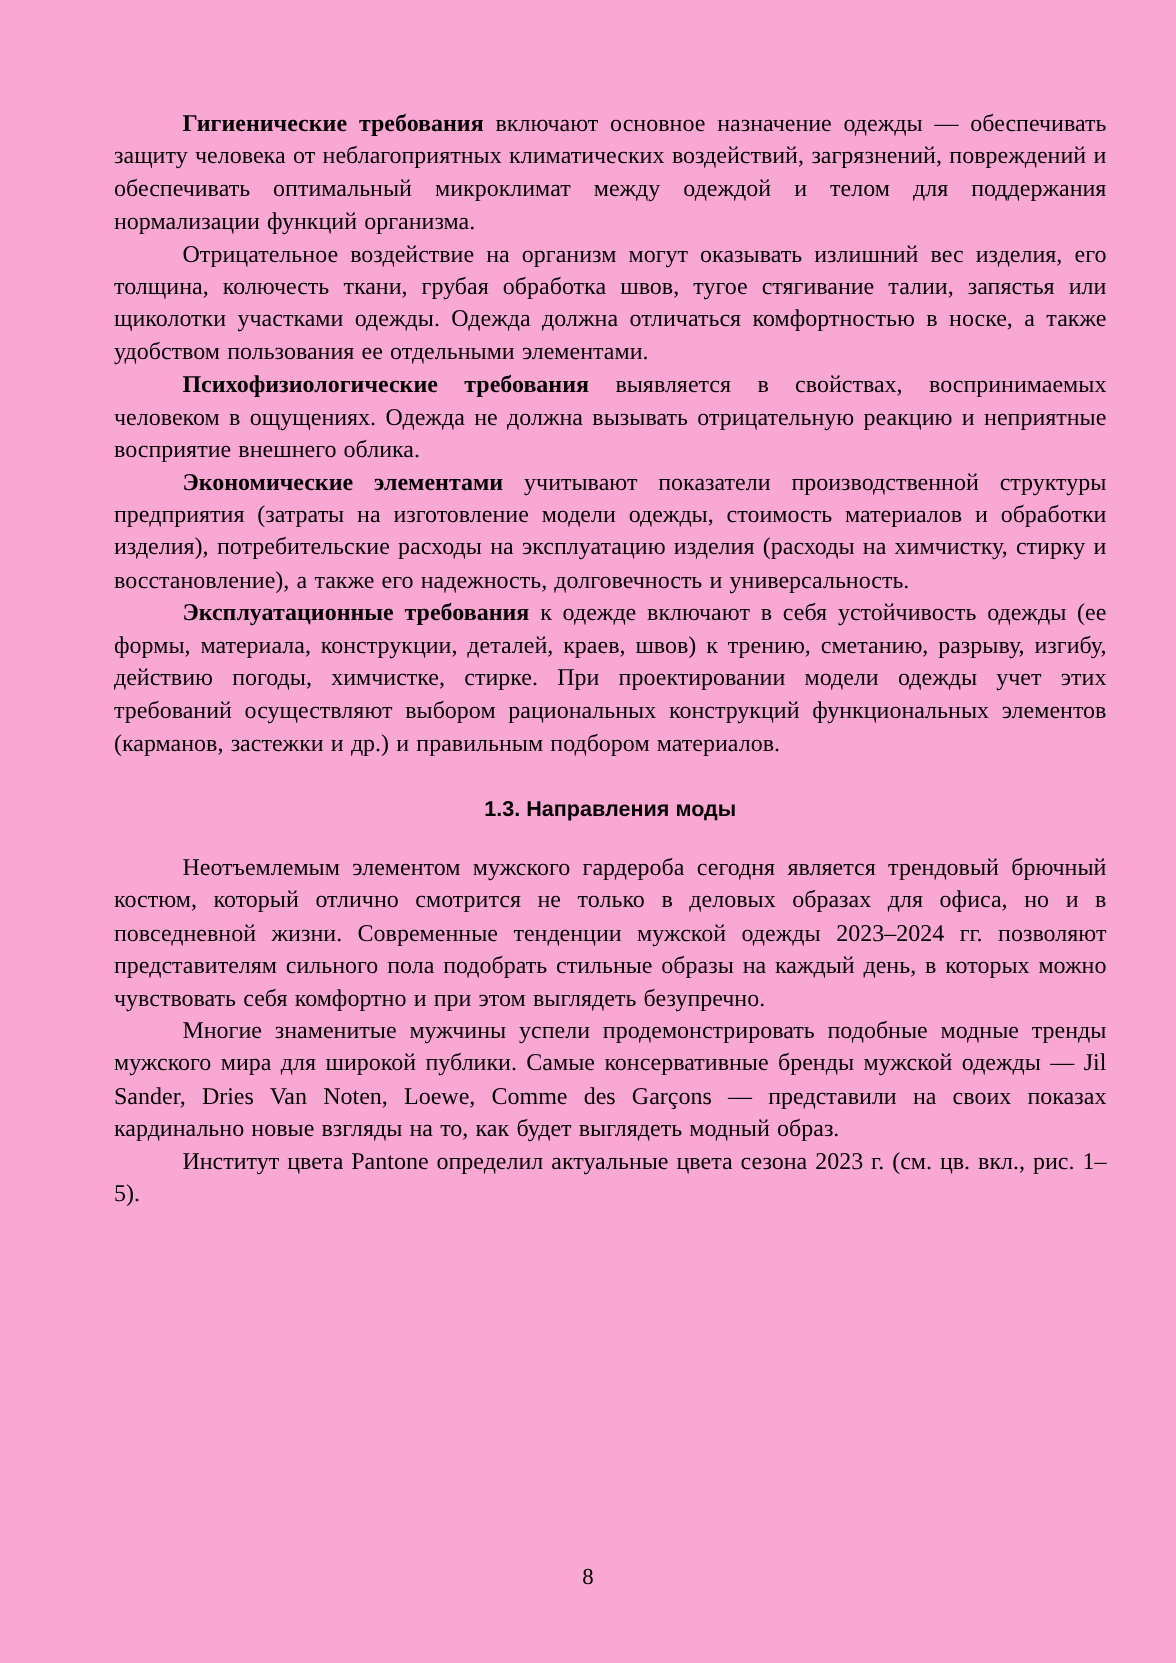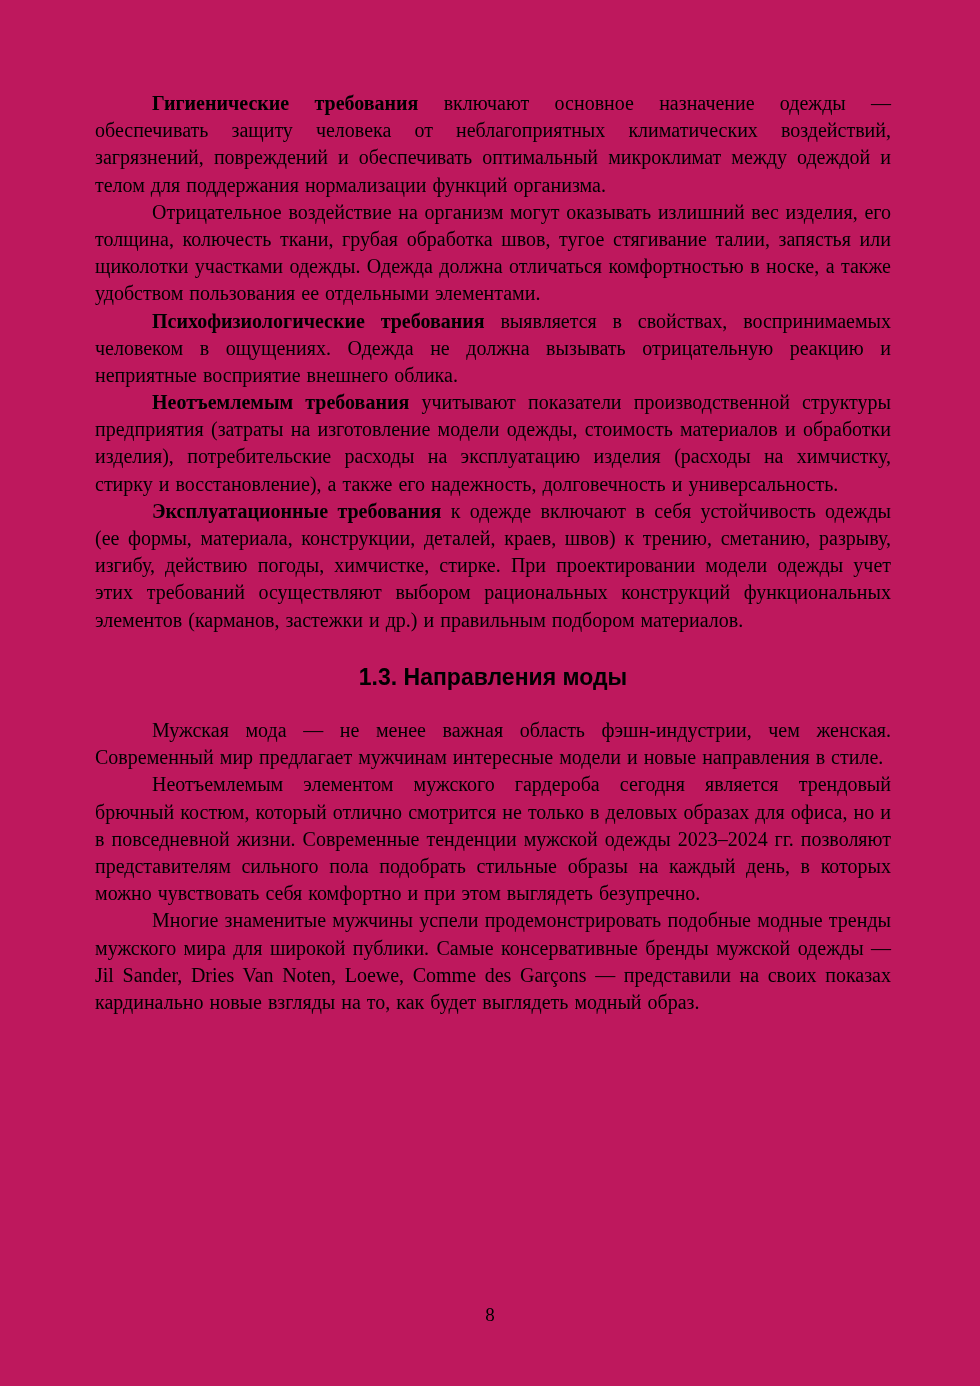--- a/index.html
+++ b/index.html
@@ -5,41 +5,41 @@
   html, body {
     margin: 0;
     padding: 0;
     background: #ffffff;
   }
   .page {
     position: relative;
     width: 980px;
     height: 1386px;
     margin: 0 auto;
-    background: #be185d;
+    background: #f9a8d4;
     box-sizing: border-box;
-    padding: 90px 89px 0 95px;
+    padding: 90px 58px 0 95px;
     font-family: "Liberation Serif", serif;
     font-size: 20px;
     line-height: 1.36;
     color: #000000;
     overflow: hidden;
   }
   .para {
     margin: 0;
     text-indent: 57px;
     text-align: justify;
     word-spacing: 1px;
   }
   .para .lead {
     font-weight: bold;
   }
   .section-heading {
     font-family: "Liberation Sans", sans-serif;
-    font-size: 23px;
+    font-size: 18px;
     font-weight: bold;
     text-align: center;
     margin: 28px 0 24px 0;
     text-indent: 0;
     color: #000000;
   }
   .page-number {
     position: absolute;
     bottom: 58px;
     left: 0;
@@ -54,29 +54,29 @@
 <body>
 
 <div class="page">
 
   <p class="para"><strong class="lead">Гигиенические требования</strong><span> включают основное назначение одежды — обеспечивать защиту человека от неблагоприятных климатических воздействий, загрязнений, повреждений и обеспечивать оптимальный микроклимат между одеждой и телом для поддержания нормализации функций организма.</span></p>
 
   <p class="para"><span>Отрицательное воздействие на организм могут оказывать излишний вес изделия, его толщина, колючесть ткани, грубая обработка швов, тугое стягивание талии, запястья или щиколотки участками одежды. Одежда должна отличаться комфортностью в носке, а также удобством пользования ее отдельными элементами.</span></p>
 
   <p class="para"><strong class="lead">Психофизиологические требования</strong><span> выявляется в свойствах, воспринимаемых человеком в ощущениях. Одежда не должна вызывать отрицательную реакцию и неприятные восприятие внешнего облика.</span></p>
 
-  <p class="para"><strong class="lead">Неотъемлемым требования</strong><span> учитывают показатели производственной структуры предприятия (затраты на изготовление модели одежды, стоимость материалов и обработки изделия), потребительские расходы на эксплуатацию изделия (расходы на химчистку, стирку и восстановление), а также его надежность, долговечность и универсальность.</span></p>
+  <p class="para"><strong class="lead">Экономические элементами</strong><span> учитывают показатели производственной структуры предприятия (затраты на изготовление модели одежды, стоимость материалов и обработки изделия), потребительские расходы на эксплуатацию изделия (расходы на химчистку, стирку и восстановление), а также его надежность, долговечность и универсальность.</span></p>
 
   <p class="para"><strong class="lead">Эксплуатационные требования</strong><span> к одежде включают в себя устойчивость одежды (ее формы, материала, конструкции, деталей, краев, швов) к трению, сметанию, разрыву, изгибу, действию погоды, химчистке, стирке. При проектировании модели одежды учет этих требований осуществляют выбором рациональных конструкций функциональных элементов (карманов, застежки и др.) и правильным подбором материалов.</span></p>
 
   <h2 class="section-heading">1.3. Направления моды</h2>
 
-  <p class="para"><span>Мужская мода — не менее важная область фэшн-индустрии, чем женская. Современный мир предлагает мужчинам интересные модели и новые направления в стиле.</span></p>
 
   <p class="para"><span>Неотъемлемым элементом мужского гардероба сегодня является трендовый брючный костюм, который отлично смотрится не только в деловых образах для офиса, но и в повседневной жизни. Современные тенденции мужской одежды 2023–2024 гг. позволяют представителям сильного пола подобрать стильные образы на каждый день, в которых можно чувствовать себя комфортно и при этом выглядеть безупречно.</span></p>
 
   <p class="para"><span>Многие знаменитые мужчины успели продемонстрировать подобные модные тренды мужского мира для широкой публики. Самые консервативные бренды мужской одежды — Jil Sander, Dries Van Noten, Loewe, Comme des Garçons — представили на своих показах кардинально новые взгляды на то, как будет выглядеть модный образ.</span></p>
 
+  <p class="para"><span>Институт цвета Pantone определил актуальные цвета сезона 2023 г. (см. цв. вкл., рис. 1–5).</span></p>
 
 
   <div class="page-number">8</div>
 
 </div>
 
 </body></html>

